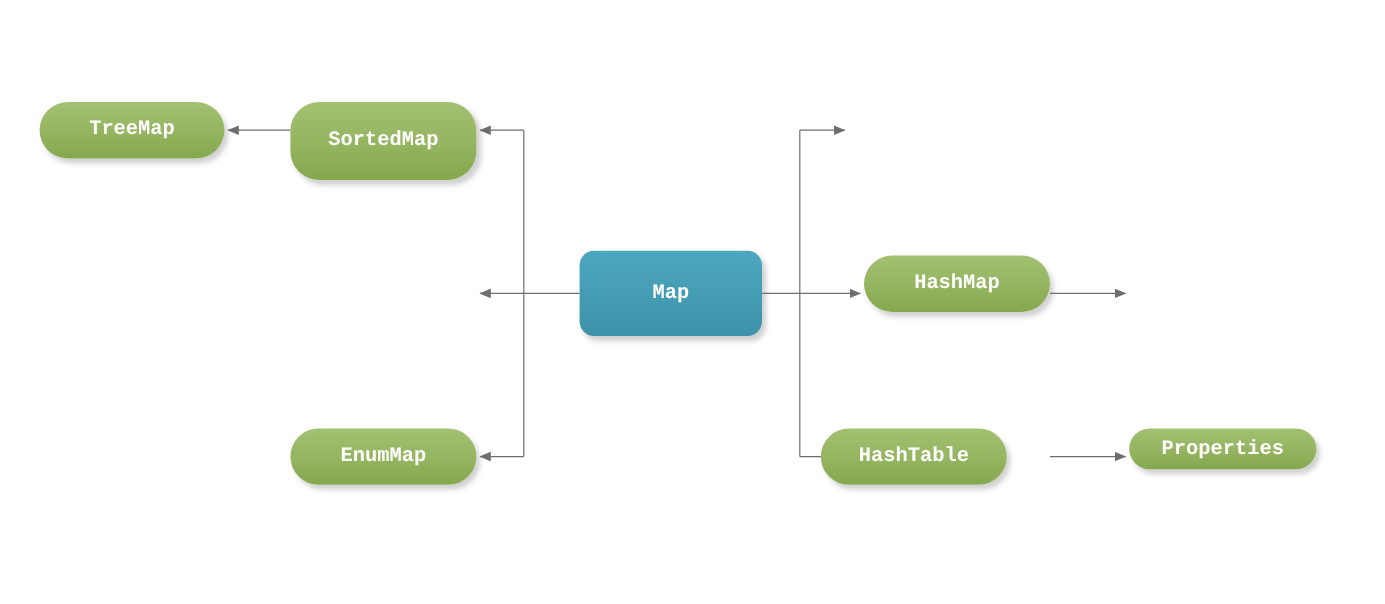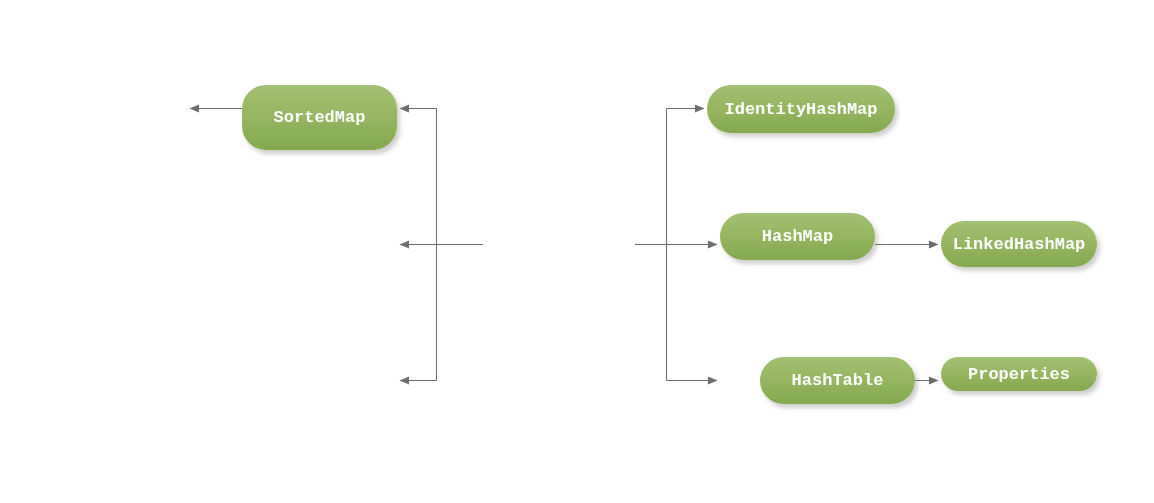--- a/index.html
+++ b/index.html
@@ -38,21 +38,21 @@
   }
   
   #n-treemap        { left: 33px;  top: 85px;  width: 154px; height: 47px; }
   #n-sortedmap      { left: 242px; top: 85px;  width: 155px; height: 65px; }
   #n-weakhashmap    { left: 242px; top: 221px; width: 155px; height: 47px; }
   #n-enummap        { left: 242px; top: 357px; width: 155px; height: 47px; }
   #n-map            { left: 483px; top: 209px; width: 152px; height: 71px; }
   #n-identityhashmap{ left: 707px; top: 85px;  width: 188px; height: 48px; }
   #n-hashmap        { left: 720px; top: 213px; width: 155px; height: 47px; }
   #n-linkedhashmap  { left: 941px; top: 221px; width: 156px; height: 46px; }
-  #n-hashtable      { left: 760px; top: 357px; width: 155px; height: 47px; }
+  #n-hashtable      { left: 684px; top: 357px; width: 155px; height: 47px; }
   #n-properties     { left: 941px; top: 357px; width: 156px; height: 34px; }
 </style>
 </head>
 <body>
 
 <div class="canvas">
 
   <svg class="wires" viewBox="0 0 1154 503" xmlns="http://www.w3.org/2000/svg">
     <defs>
       <marker id="arrow" markerWidth="10" markerHeight="9" refX="9" refY="4" orient="auto" markerUnits="userSpaceOnUse">
@@ -76,33 +76,36 @@
 
     <path d="M666.5,108.5 L704,108.5" stroke="#6e6e6e" stroke-width="1" fill="none" marker-end="url(#arrow)"></path>
 
     <path d="M666.5,380.5 L717,380.5" stroke="#6e6e6e" stroke-width="1" fill="none" marker-end="url(#arrow)"></path>
 
     <path d="M875,244.5 L938,244.5" stroke="#6e6e6e" stroke-width="1" fill="none" marker-end="url(#arrow)"></path>
 
     <path d="M875,380.5 L938,380.5" stroke="#6e6e6e" stroke-width="1" fill="none" marker-end="url(#arrow)"></path>
   </svg>
 
+  <div class="node" id="n-treemap">
+    <span>TreeMap</span>
+  </div>
   <div class="node" id="n-sortedmap">
     <span>SortedMap</span>
   </div>
+  <div class="node" id="n-enummap">
+    <span>EnumMap</span>
+  </div>
 
+  <div class="node root" id="n-map">
+    <span>Map</span>
+  </div>
 
-  <div class="node" id="n-identityhashmap">
-    <span>IdentityHashMap</span>
-  </div>
   <div class="node" id="n-hashmap">
     <span>HashMap</span>
-  </div>
-  <div class="node" id="n-linkedhashmap">
-    <span>LinkedHashMap</span>
   </div>
   <div class="node" id="n-hashtable">
     <span>HashTable</span>
   </div>
   <div class="node" id="n-properties">
     <span>Properties</span>
   </div>
 
 </div>
 

